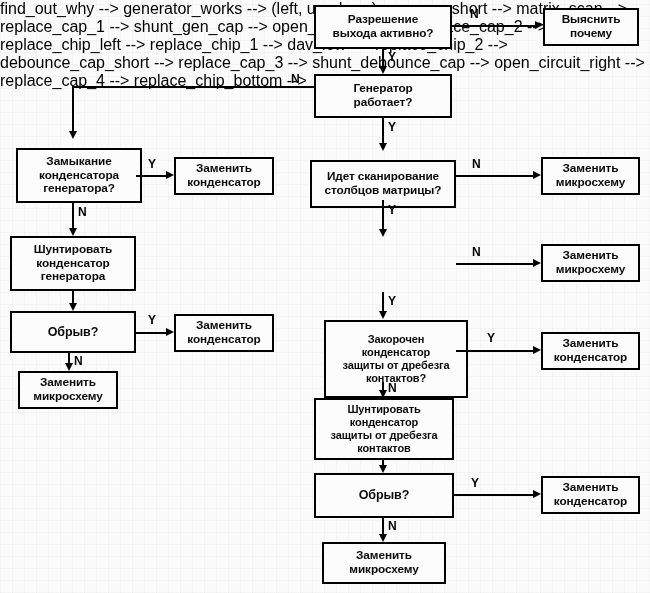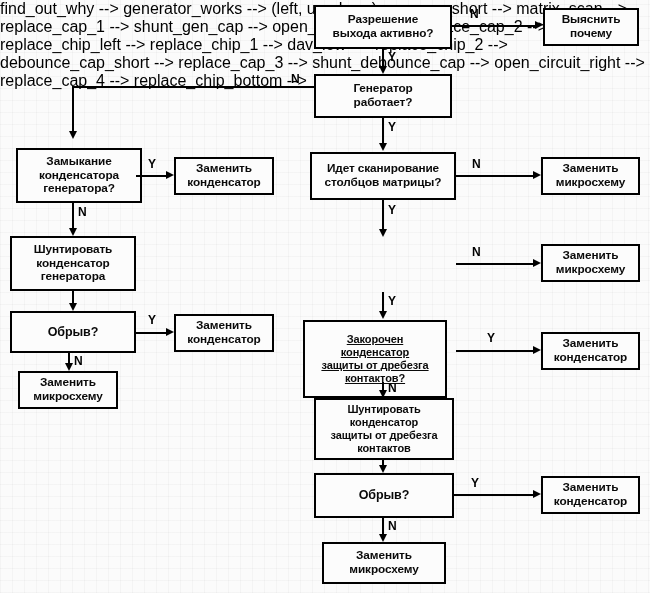--- a/index.html
+++ b/index.html
@@ -96,31 +96,31 @@
 генератора</div>
 
   <div class="node s13" style="left:10px; top:311px; width:126px; height:42px;">Обрыв?</div>
 
   <div class="node s12" style="left:174px; top:314px; width:100px; height:38px;">Заменить
 конденсатор</div>
 
   <div class="node s12" style="left:18px; top:371px; width:100px; height:38px;">Заменить
 микросхему</div>
 
-  <div class="node s12" style="left:310px; top:152px; width:146px; height:48px;">Идет сканирование
+  <div class="node s12" style="left:310px; top:160px; width:146px; height:48px;">Идет сканирование
 столбцов матрицы?</div>
 
   <div class="node s12" style="left:541px; top:157px; width:99px; height:38px;">Заменить
 микросхему</div>
 
 
   <div class="node s12" style="left:541px; top:244px; width:99px; height:38px;">Заменить
 микросхему</div>
 
-  <div class="node s11" style="left:303px; top:320px; width:144px; height:78px;text-decoration:underline;">Закорочен
+  <div class="node s11" style="left:324px; top:320px; width:144px; height:78px;">Закорочен
 конденсатор
 защиты от дребезга
 контактов?</div>
 
   <div class="node s12" style="left:541px; top:332px; width:99px; height:38px;">Заменить
 конденсатор</div>
 
   <div class="node s11" style="left:314px; top:398px; width:140px; height:62px;">Шунтировать
 конденсатор
 защиты от дребезга

